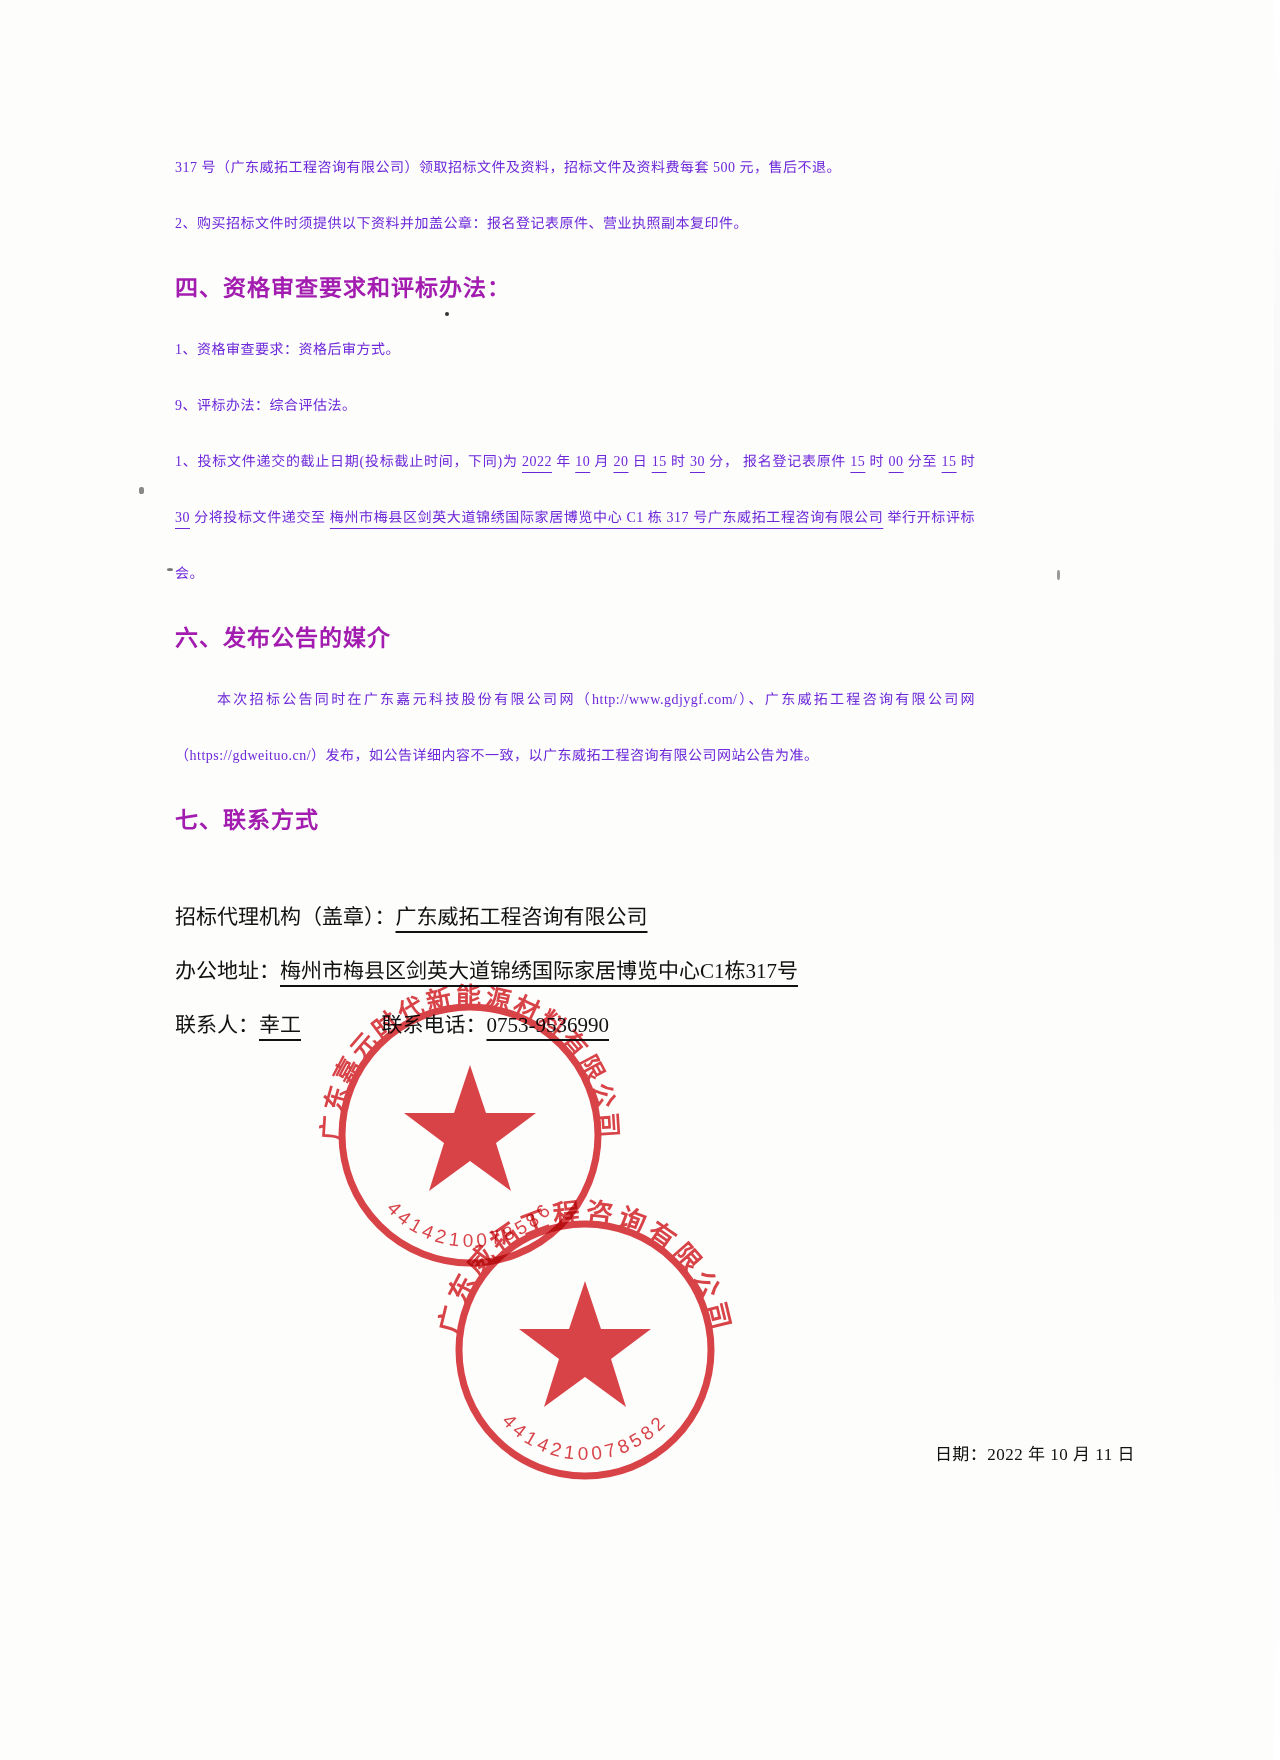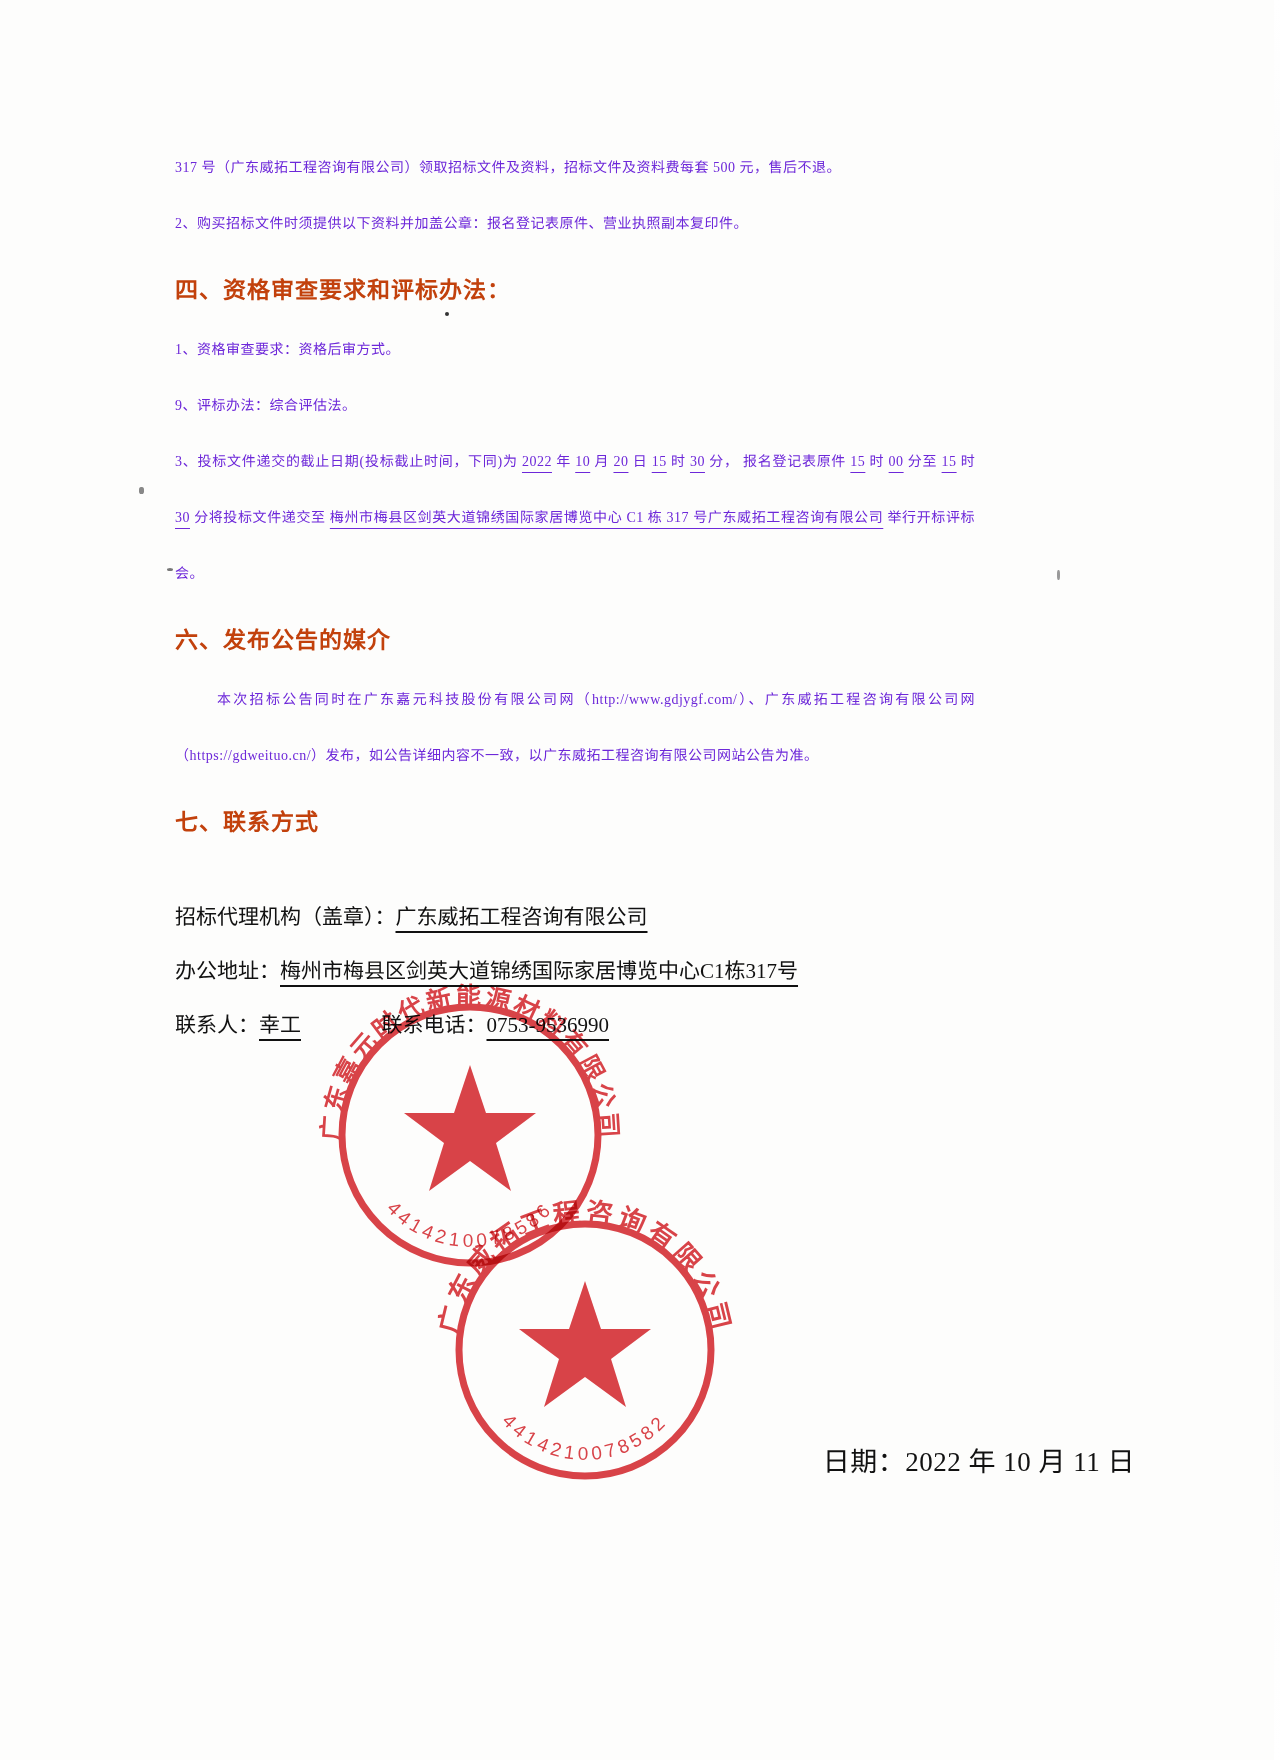--- a/index.html
+++ b/index.html
@@ -36,22 +36,22 @@
   }
   p.indent2 {
     text-indent: 42px;
   }
   h2.heading {
     margin: 10px 0 4px 0;
     font-size: 23px;
     font-weight: bold;
     line-height: 56px;
     letter-spacing: 1px;
-    color: #c2410c;
-    font-family: Liberation Sans, sans-serif;
+    color: #a21caf;
+    font-family: Liberation Mono, monospace;
   }
   .u {
     text-decoration: underline;
     text-underline-offset: 6px;
   }
   .gap {
     display: inline-block;
   }
   .contact-block {
     margin-top: 10px;
@@ -64,21 +64,21 @@
   .label { }
   .val {
     text-decoration: underline;
     text-underline-offset: 7px;
   }
   .spacer-sm { height: 26px; }
   .date-line {
     position: absolute;
     right: 145px;
     top: 1440px;
-    font-size: 27px;
+    font-size: 17px;
     letter-spacing: 0.5px;
   }
   
   .seal {
     position: absolute;
     pointer-events: none;
     mix-blend-mode: multiply;
   }
   .seal svg { display: block; }
   .seal-1 { left: 300px; top: 965px; }
@@ -109,21 +109,21 @@
 
     <p class="para">317 号（广东威拓工程咨询有限公司）领取招标文件及资料，招标文件及资料费每套 500 元，售后不退。</p>
     <p class="para">2、购买招标文件时须提供以下资料并加盖公章：报名登记表原件、营业执照副本复印件。</p>
 
     <h2 class="heading">四、资格审查要求和评标办法：</h2>
     <p class="para">1、资格审查要求：资格后审方式。</p>
     <p class="para">9、评标办法：综合评估法。</p>
 
 
     <p class="para">
-      <span>3、投标文件递交的截止日期(投标截止时间，下同)为</span>
+      <span>1、投标文件递交的截止日期(投标截止时间，下同)为</span>
       <span class="u">2022</span>
       <span>年</span>
       <span class="u">10</span>
       <span>月</span>
       <span class="u">20</span>
       <span>日</span>
       <span class="u">15</span>
       <span>时</span>
       <span class="u">30</span>
       <span>分，</span>

